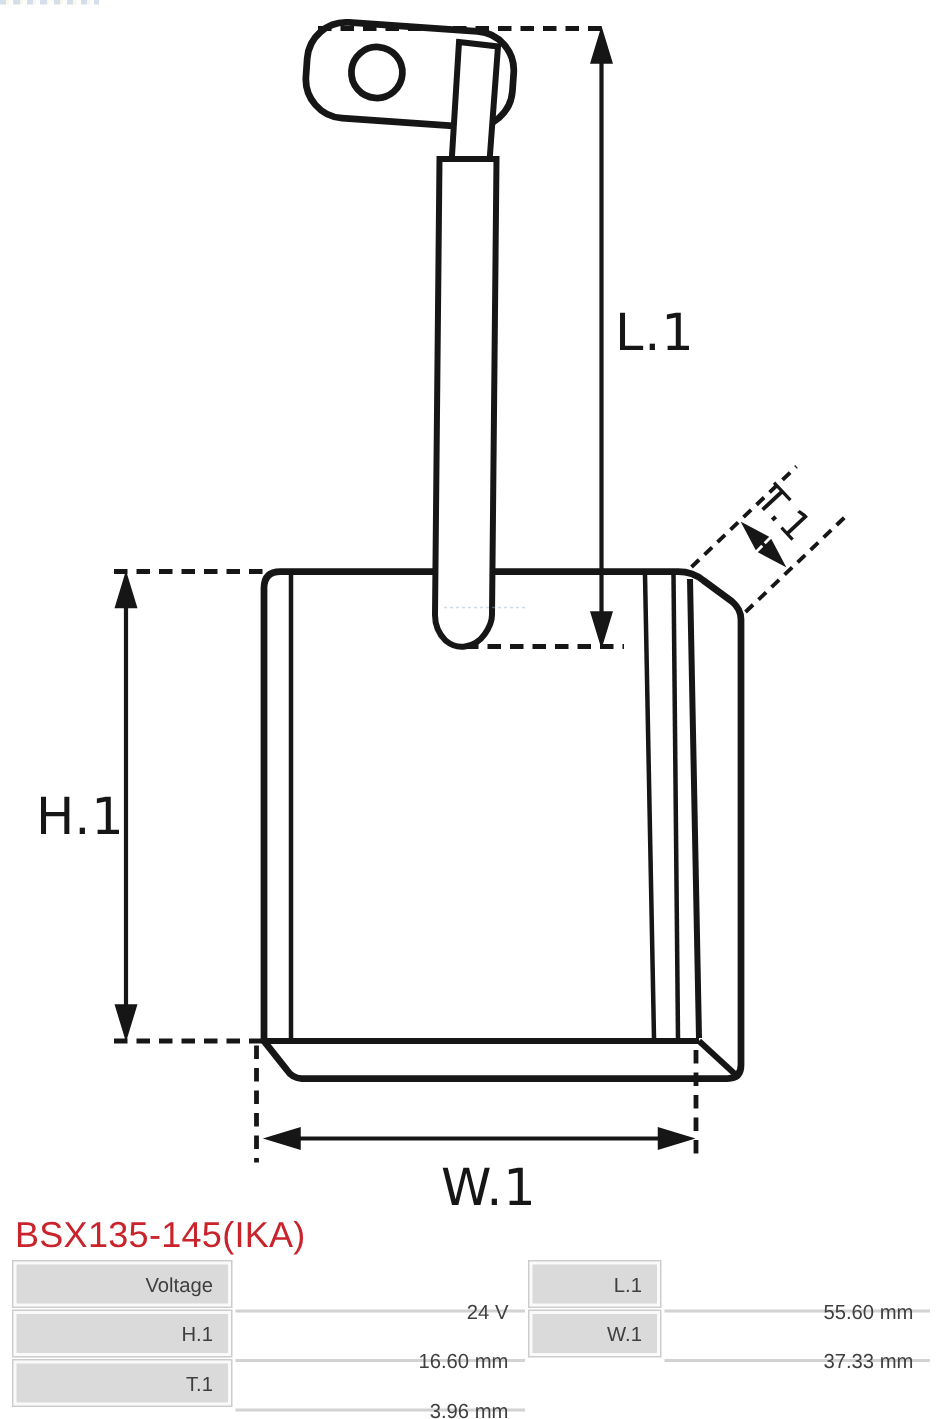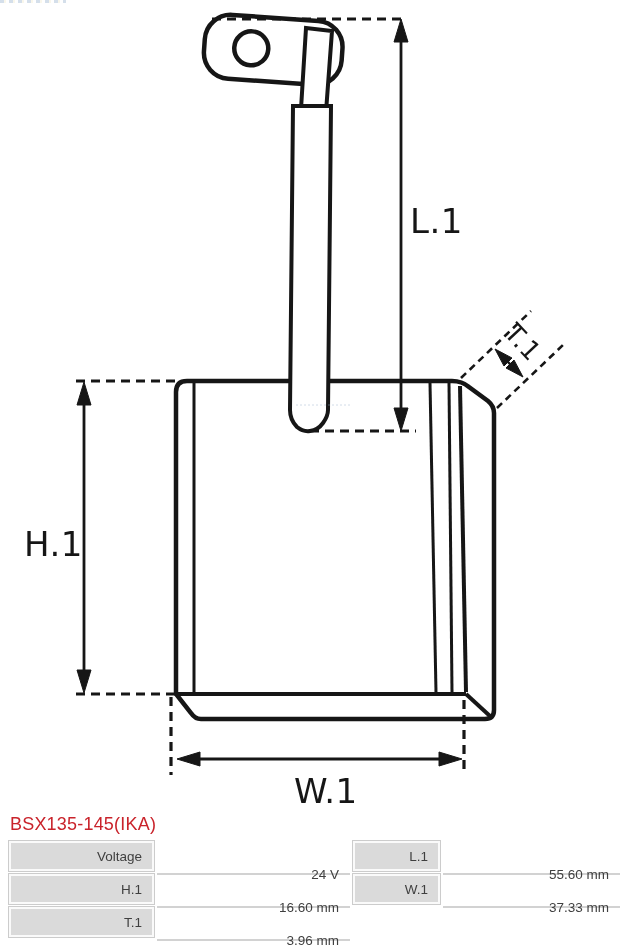--- a/index.html
+++ b/index.html
@@ -9,21 +9,21 @@
   }
   .edge-artifact {
     position:absolute; top:0; left:0; width:66px; height:3px; opacity:.5;
     background:repeating-linear-gradient(90deg,#aabfd6 0 4px,#f4efd8 4px 6px,transparent 6px 9px);
   }
   svg text.dim {
     font-family:"DejaVu Sans", sans-serif; font-weight:400;
     fill:#161616; letter-spacing:0.5px;
   }
   .product-title {
-    position:absolute; top:811px; left:10px; font-size:18px; line-height:26px;
+    position:absolute; top:811px; left:10px; font-size:24px; line-height:26px;
     color:#c9232b; letter-spacing:0.2px;
   }
   .spec-table {
     position:absolute; top:841px; left:9px; width:614px;
     display:grid; grid-template-columns:145px 191px 87px 175px;
     grid-auto-rows:30px; gap:3px 4px;
   }
   .cell {
     box-sizing:border-box; display:flex; align-items:center; justify-content:flex-end;
     padding-right:10px; font-size:13.5px; color:#3f3f3f;

